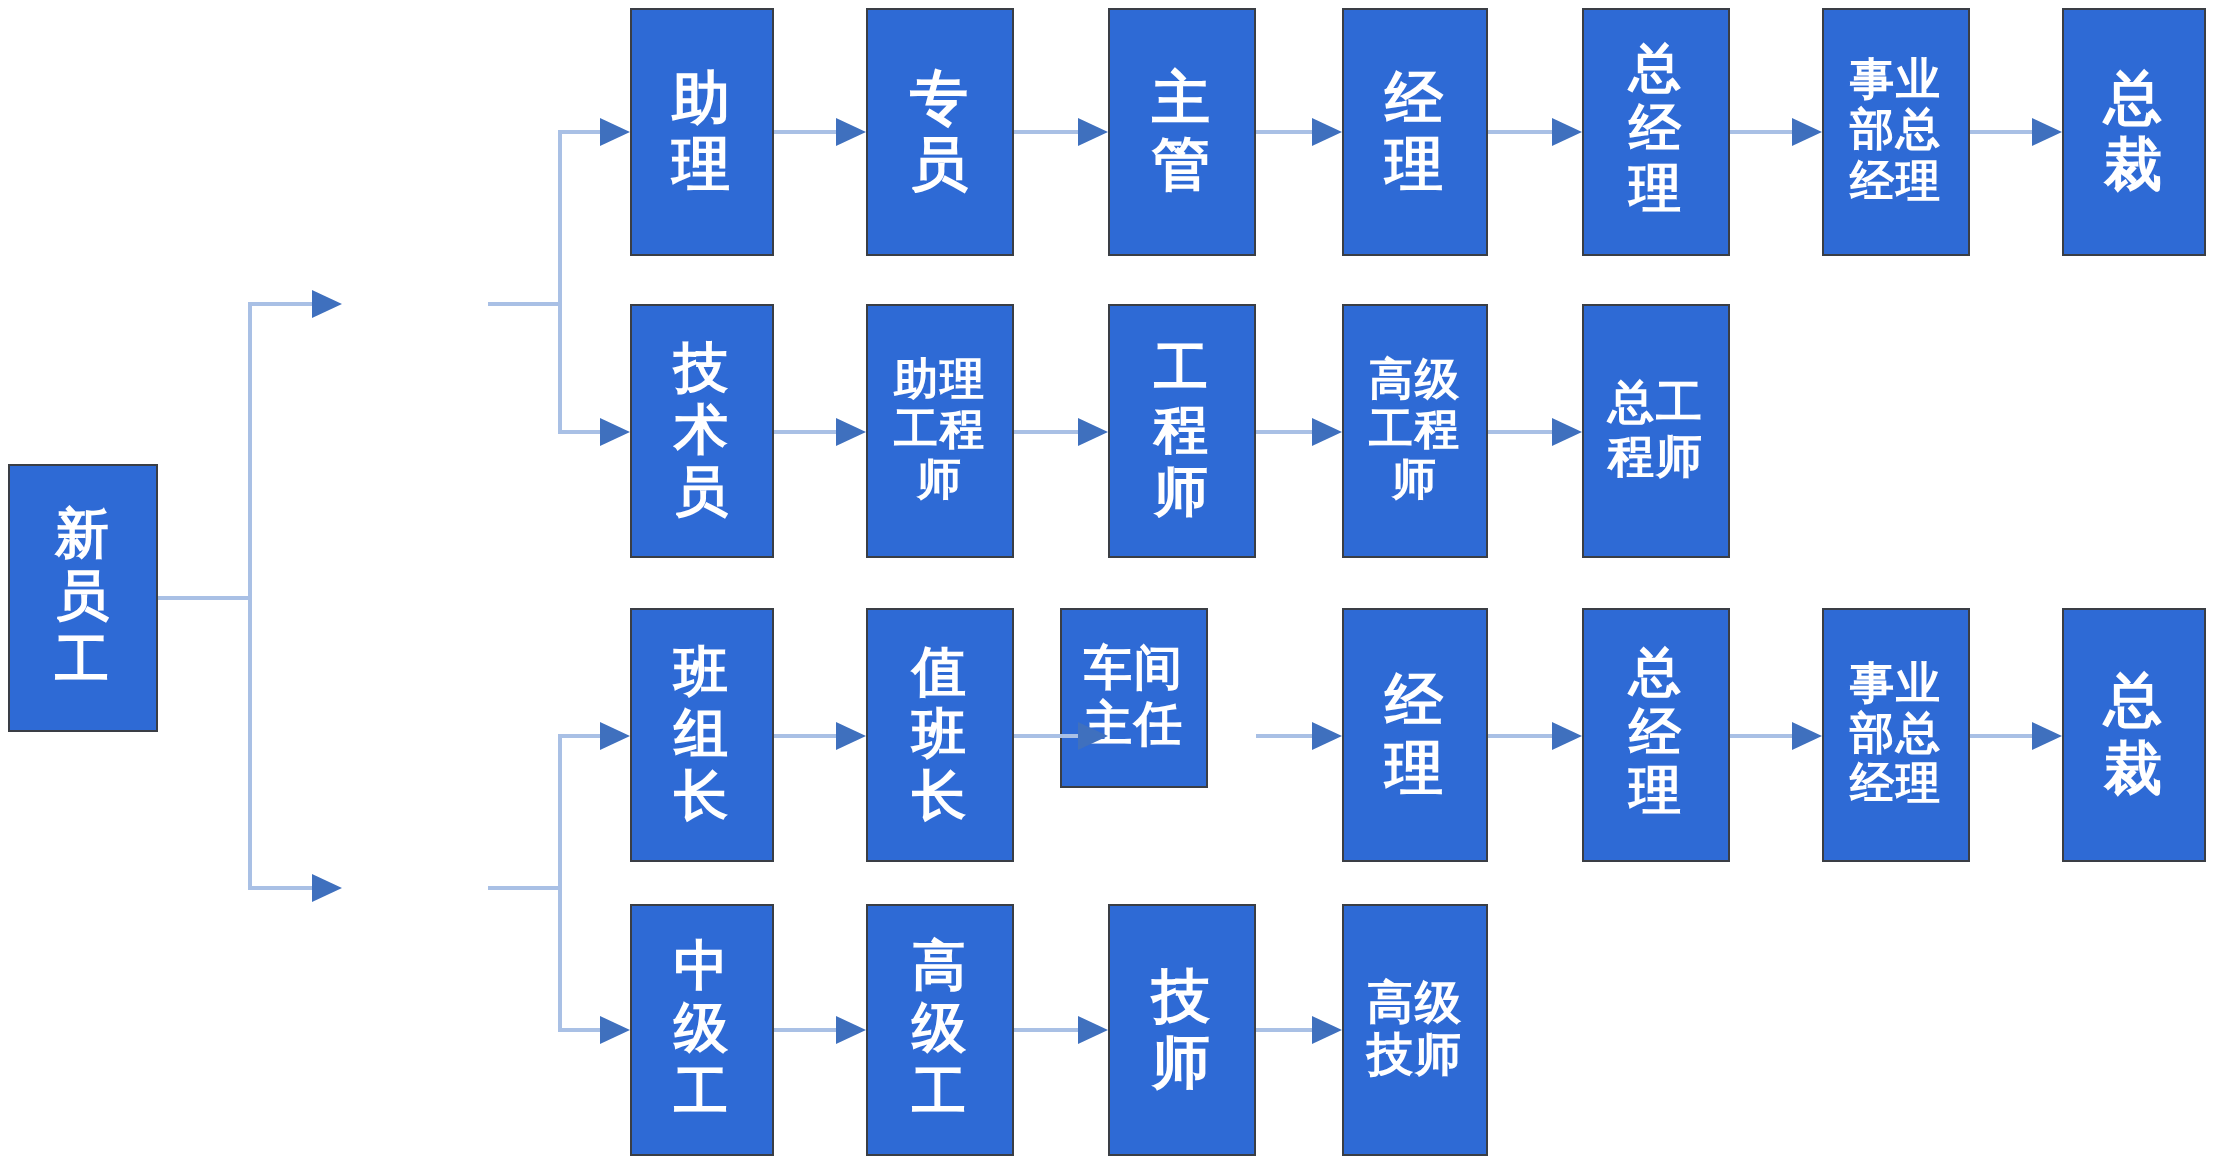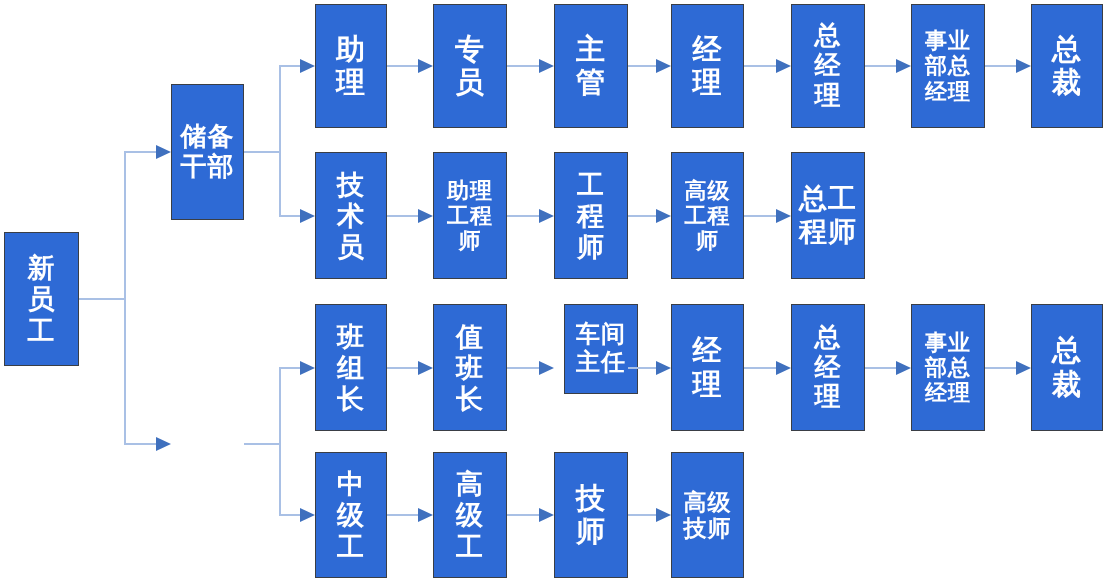--- a/index.html
+++ b/index.html
@@ -47,24 +47,20 @@
 </style>
 </head>
 <body>
 
 <div id="canvas" style="width: 1107px; height: 584px;">
     <div class="node" style="left: 4px; top: 232px; width: 75px; height: 134px;">
       <span class="node-label" style="font-size: 27px;">新
 员
 工</span>
     </div>
-    <div class="node" style="left: 171px; top: 84px; width: 73px; height: 136px;">
-      <span class="node-label" style="font-size: 26px;">储备
-干部</span>
-    </div>
     <div class="node" style="left: 315px; top: 4px; width: 72px; height: 124px;">
       <span class="node-label" style="font-size: 29px;">助
 理</span>
     </div>
     <div class="node" style="left: 433px; top: 4px; width: 74px; height: 124px;">
       <span class="node-label" style="font-size: 29px;">专
 员</span>
     </div>
     <div class="node" style="left: 554px; top: 4px; width: 74px; height: 124px;">
       <span class="node-label" style="font-size: 29px;">主
@@ -102,34 +98,34 @@
       <span class="node-label" style="font-size: 27px;">工
 程
 师</span>
     </div>
     <div class="node" style="left: 671px; top: 152px; width: 73px; height: 127px;">
       <span class="node-label" style="font-size: 22px;">高级
 工程
 师</span>
     </div>
     <div class="node" style="left: 791px; top: 152px; width: 74px; height: 127px;">
-      <span class="node-label" style="font-size: 28px;">总工
+      <span class="node-label" style="font-size: 23px;">总工
 程师</span>
     </div>
     <div class="node" style="left: 315px; top: 304px; width: 72px; height: 127px;">
       <span class="node-label" style="font-size: 27px;">班
 组
 长</span>
     </div>
     <div class="node" style="left: 433px; top: 304px; width: 74px; height: 127px;">
       <span class="node-label" style="font-size: 27px;">值
 班
 长</span>
     </div>
-    <div class="node" style="left: 564px; top: 304px; width: 74px; height: 90px;">
+    <div class="node" style="left: 530px; top: 304px; width: 74px; height: 90px;">
       <span class="node-label" style="font-size: 24px;">车间
 主任</span>
     </div>
     <div class="node" style="left: 671px; top: 304px; width: 73px; height: 127px;">
       <span class="node-label" style="font-size: 29px;">经
 理</span>
     </div>
     <div class="node" style="left: 791px; top: 304px; width: 74px; height: 127px;">
       <span class="node-label" style="font-size: 26px;">总
 经

